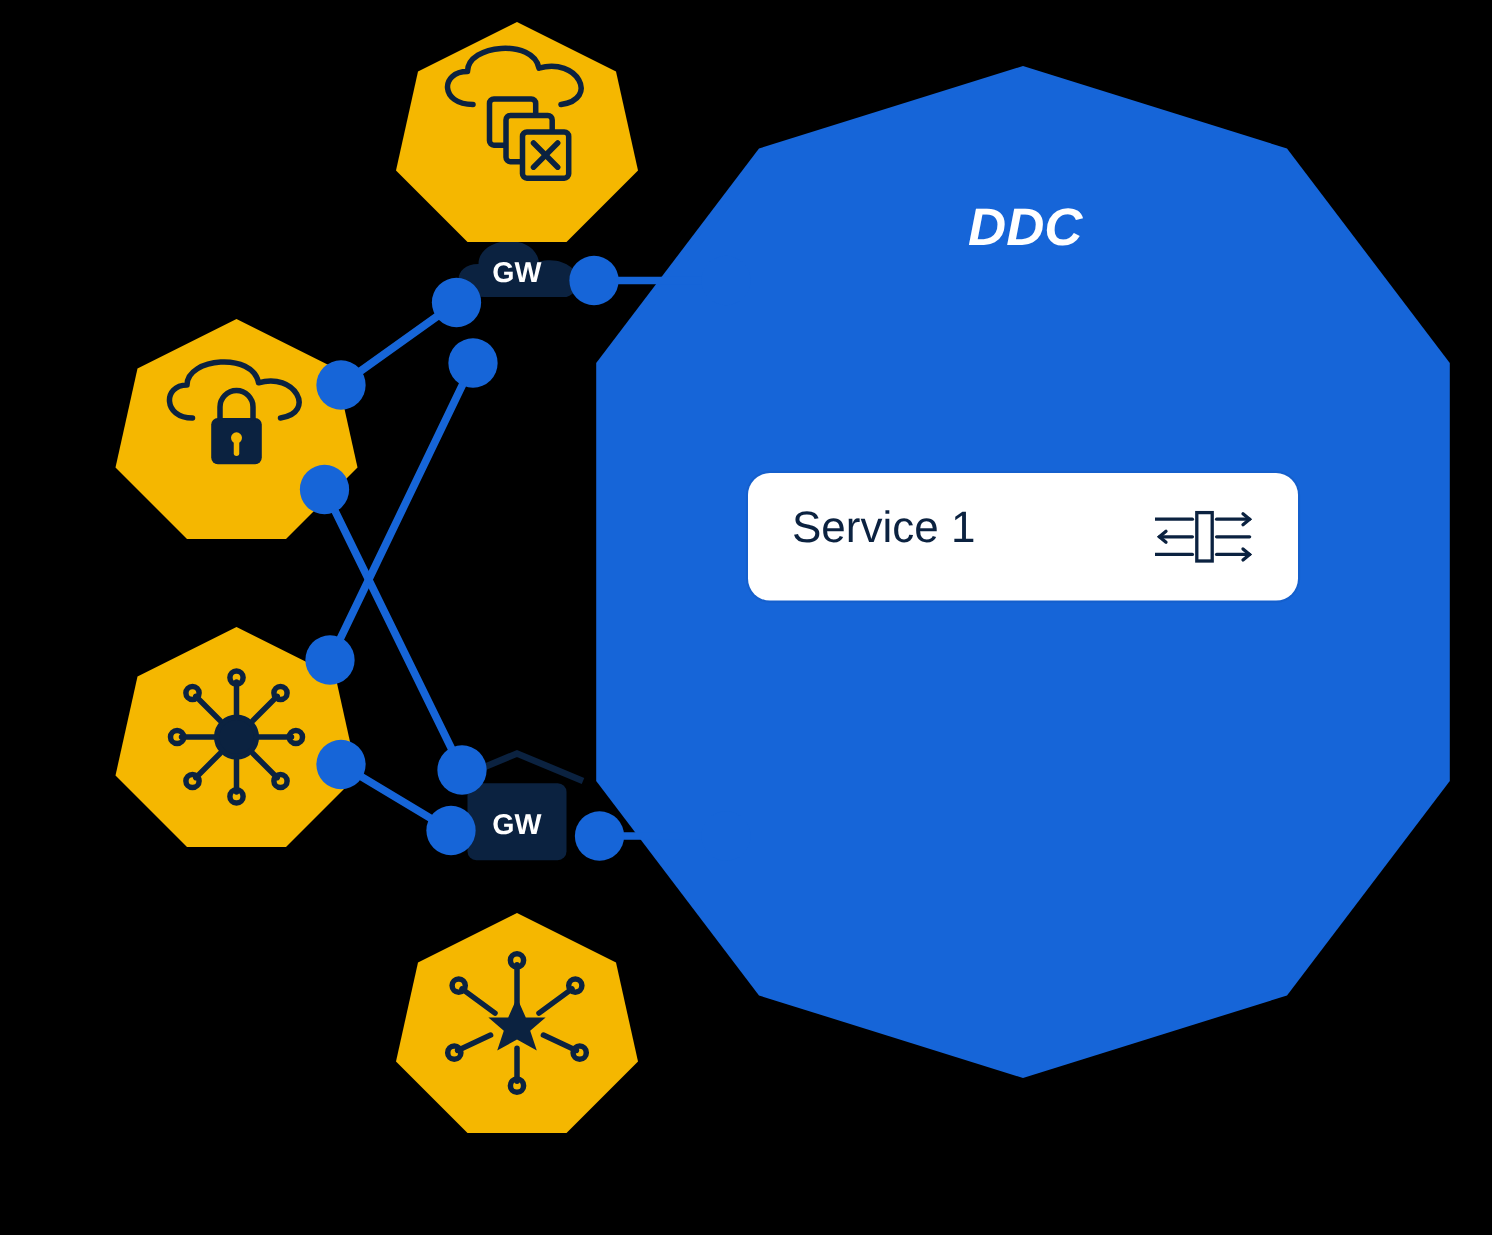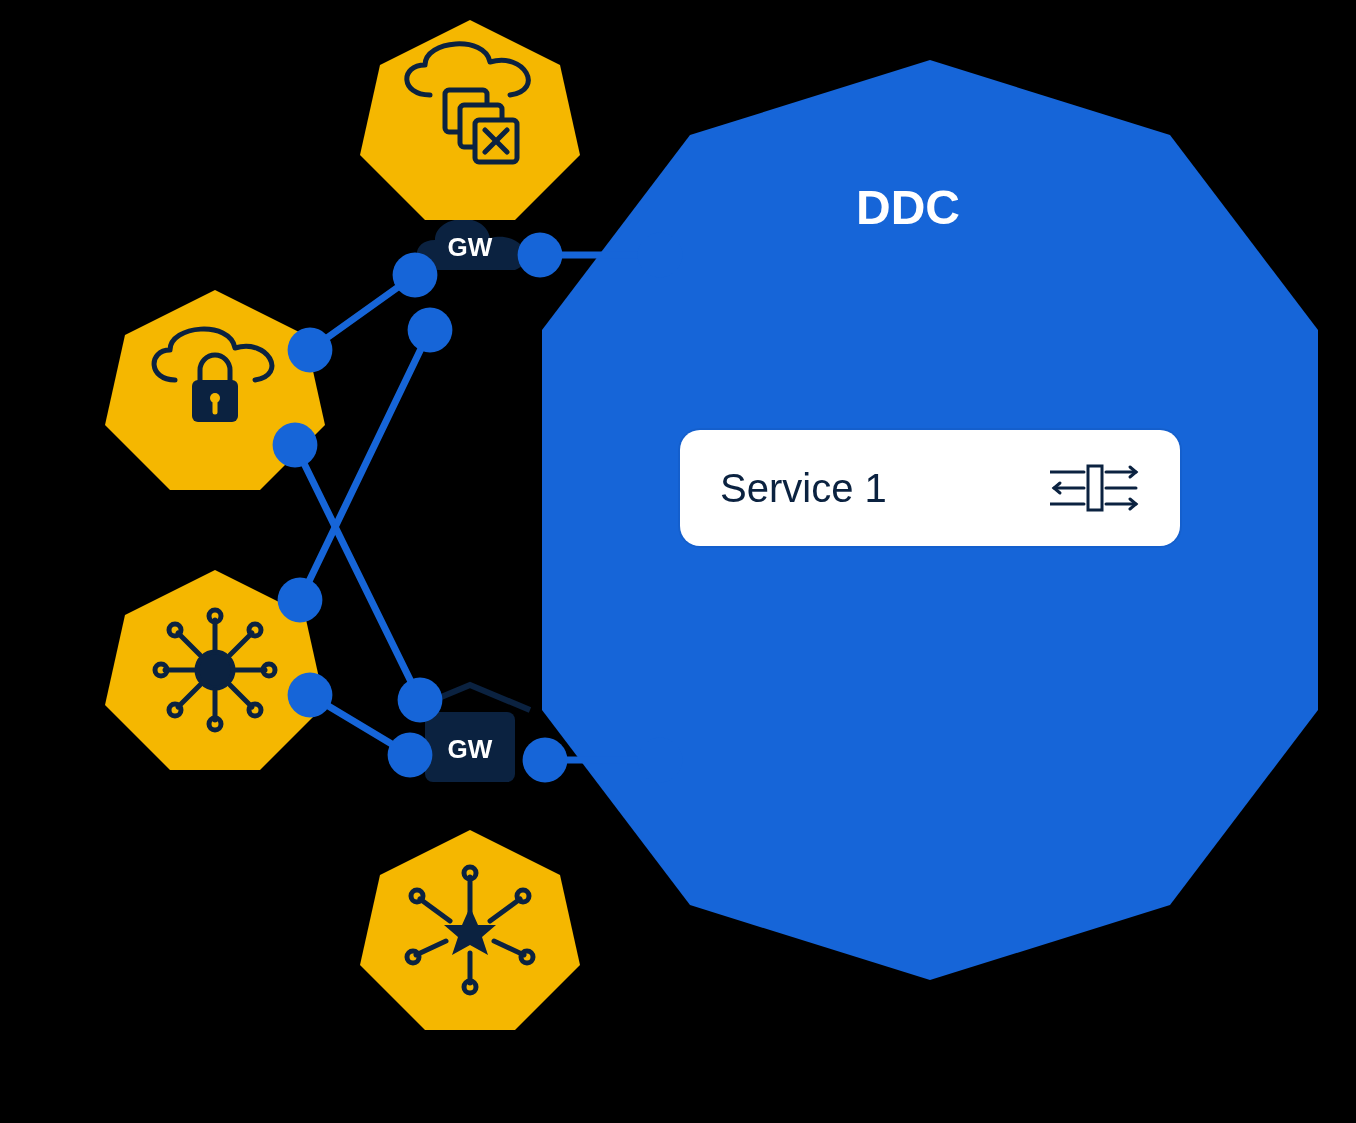--- a/index.html
+++ b/index.html
@@ -33,21 +33,21 @@
   }
   .service-card {
     position: absolute;
     background: #fff;
     border-radius: 20px;
     padding: 28px 40px;
     box-shadow: 0 0 0 2px rgba(0,0,0,0.05);
   }
   .service-row {
     display: flex;
-    align-items: center;
+    align-items: flex-start;
     justify-content: space-between;
     gap: 40px;
     font-size: 40px;
     color: #0b2240;
     font-weight: 400;
   }
   .service-row + .service-row {
     margin-top: 30px;
   }
   svg { display: block; }
@@ -66,21 +66,21 @@
         798,650
         650,845
         410,920
         170,845
         22,650
         22,270
         170,75
       "></polygon>
   </svg>
 
-  <div class="big-title" style="left:856px; top:180px;">DDC</div>
+  <div class="big-title" style="left:880px; top:180px;font-style:italic;">DDC</div>
 
   <div class="service-card" style="left:680px; top:430px; width:420px;">
     <div class="service-row">
       <span>Service 1</span>
 
       <svg width="90" height="60" viewBox="0 0 90 60">
         <g stroke="#0B2240" stroke-width="3" fill="none" stroke-linecap="round">
           <rect x="38" y="8" width="14" height="44" fill="none"></rect>
           <line x1="0" y1="14" x2="34" y2="14"></line>
           <line x1="56" y1="14" x2="86" y2="14"></line>

